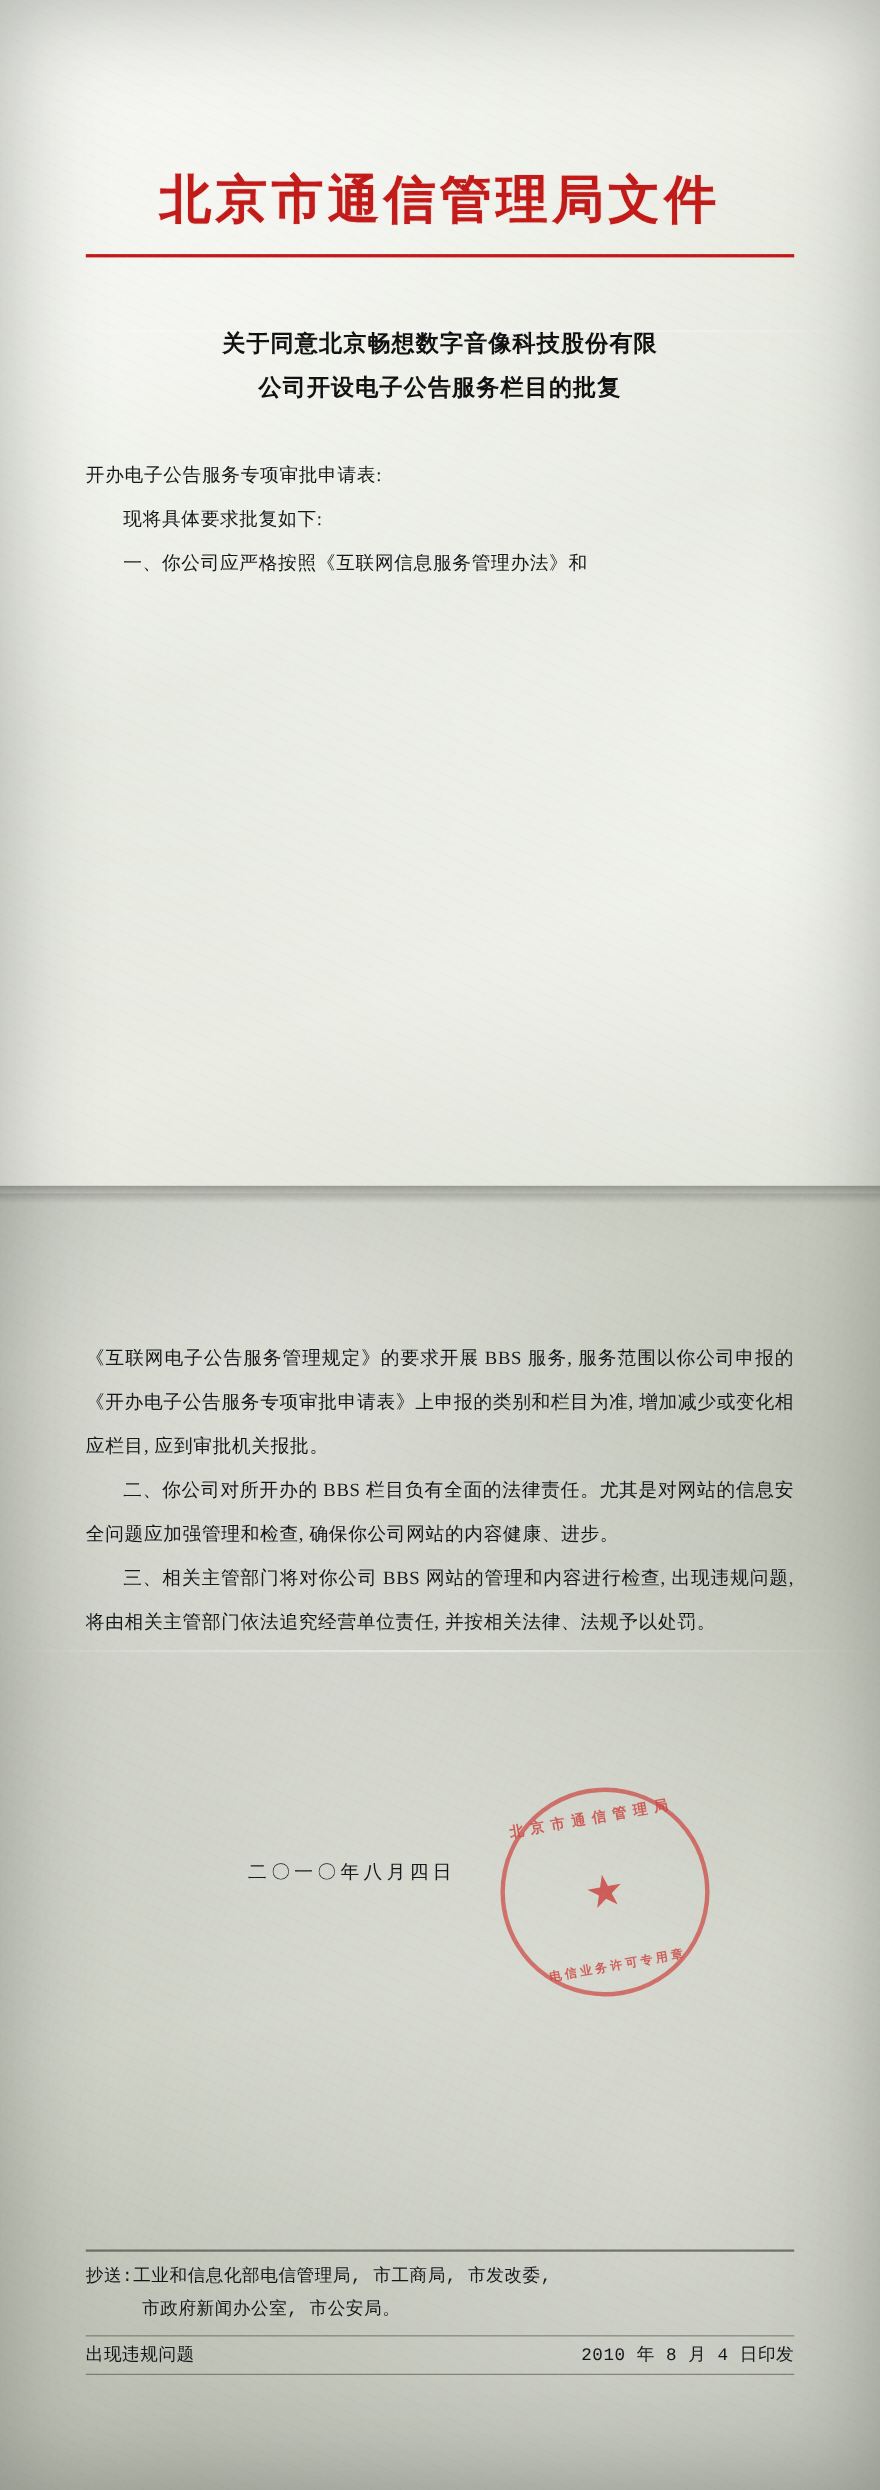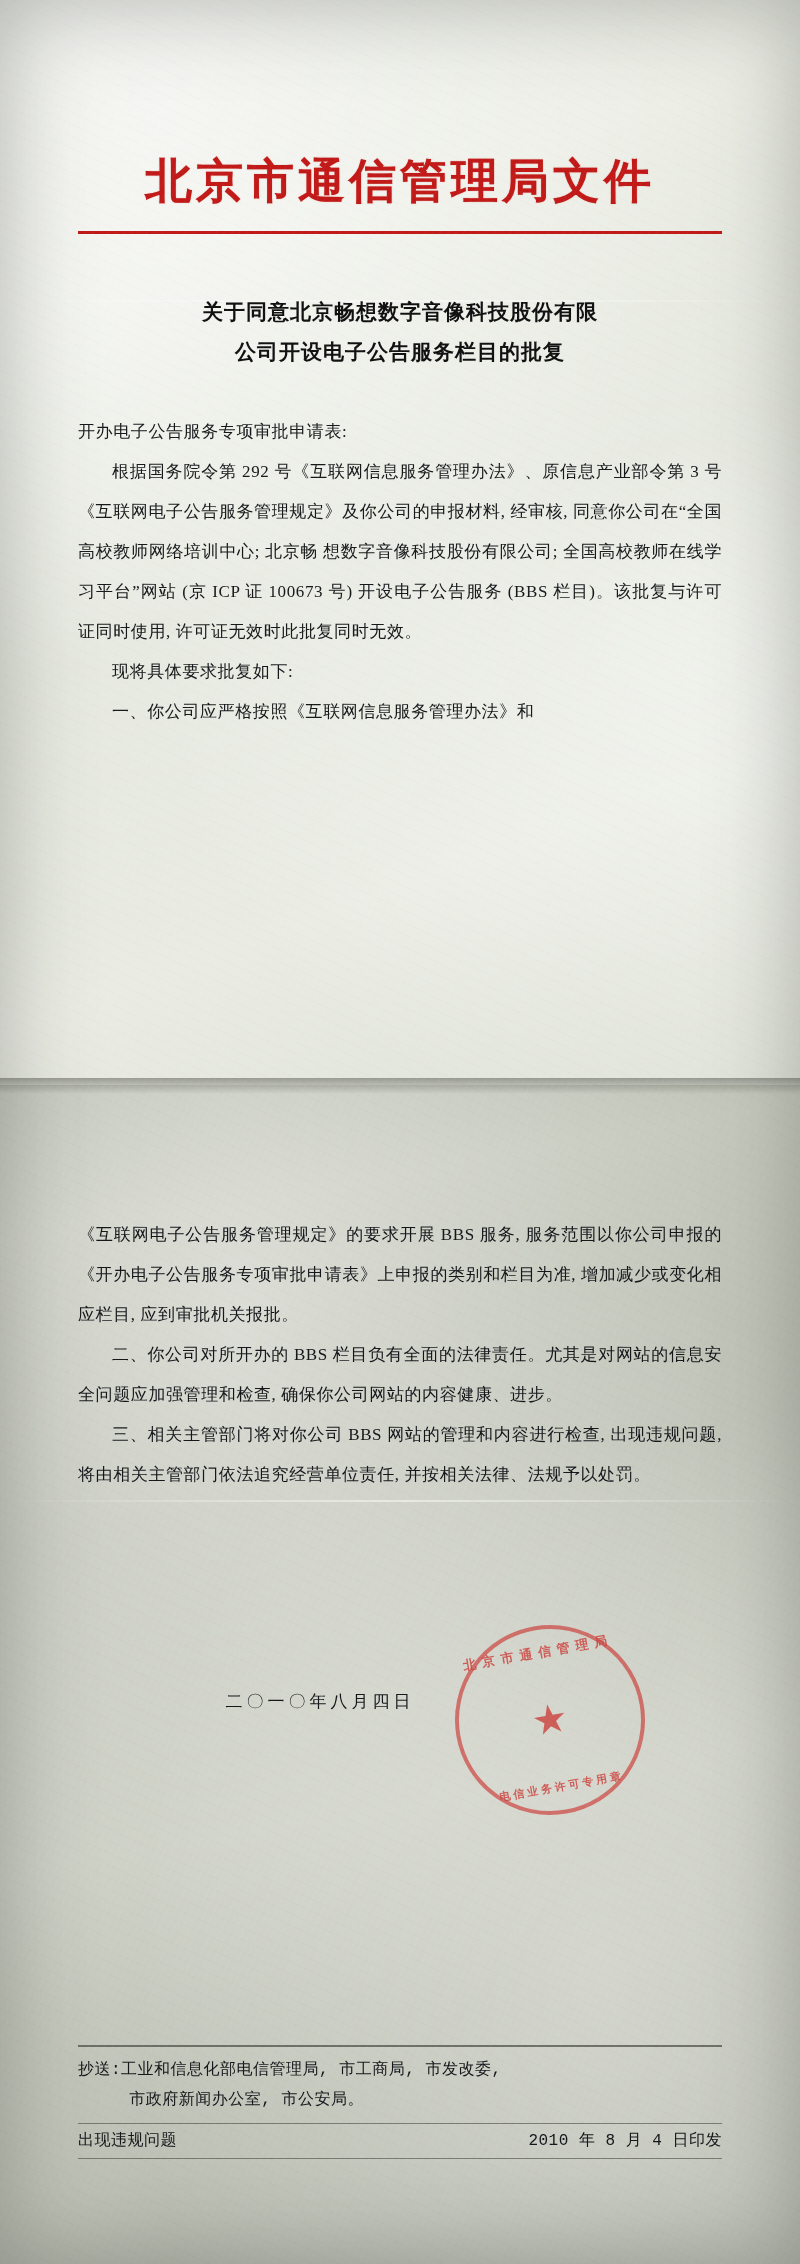--- a/index.html
+++ b/index.html
@@ -221,21 +221,20 @@
     <div class="masthead">北京市通信管理局文件</div>
     <div class="red-rule"></div>
 
     <div class="title">
       <div>关于同意北京畅想数字音像科技股份有限</div>
       <div>公司开设电子公告服务栏目的批复</div>
     </div>
 
     <div class="body">
       <p>开办电子公告服务专项审批申请表:</p>
-      <p class="indent">根据国务院令第 292 号《互联网信息服务管理办法》、原信息产业部令第 3 号《互联网电子公告服务管理规定》及你公司的申报材料, 经审核, 同意你公司在“全国高校教师网络培训中心; 北京畅 想数字音像科技股份有限公司; 全国高校教师在线学习平台”网站 (京 ICP 证 100673 号) 开设电子公告服务 (BBS 栏目)。该批复与许可证同时使用, 许可证无效时此批复同时无效。</p>
       <p class="indent">现将具体要求批复如下:</p>
       <p class="indent">一、你公司应严格按照《互联网信息服务管理办法》和</p>
     </div>
   </div>
 
   <div class="body-lower">
     <p>《互联网电子公告服务管理规定》的要求开展 BBS 服务, 服务范围以你公司申报的《开办电子公告服务专项审批申请表》上申报的类别和栏目为准, 增加减少或变化相应栏目, 应到审批机关报批。</p>
     <p class="indent">二、你公司对所开办的 BBS 栏目负有全面的法律责任。尤其是对网站的信息安全问题应加强管理和检查, 确保你公司网站的内容健康、进步。</p>
     <p class="indent">三、相关主管部门将对你公司 BBS 网站的管理和内容进行检查, 出现违规问题, 将由相关主管部门依法追究经营单位责任, 并按相关法律、法规予以处罚。</p>
   </div>

